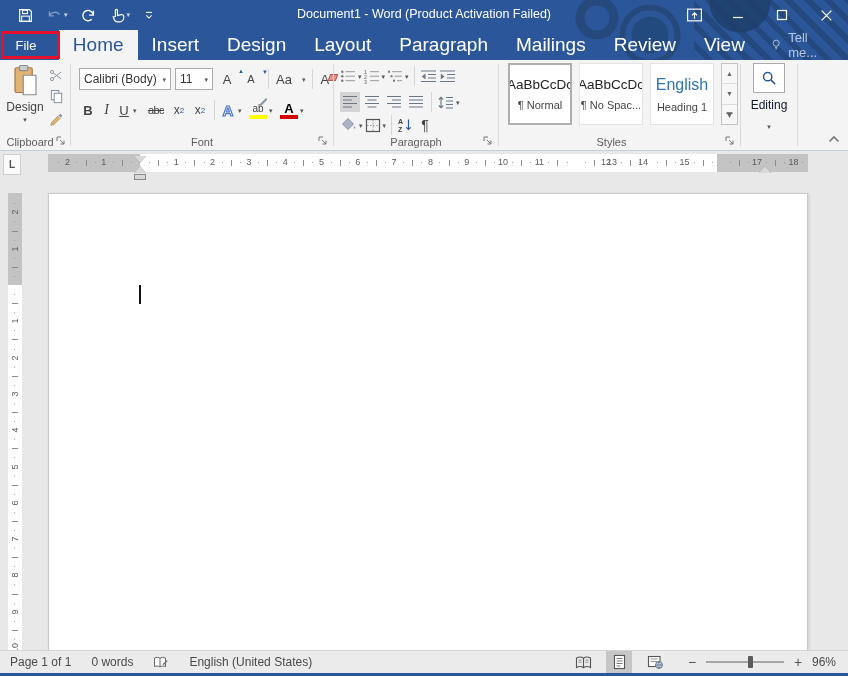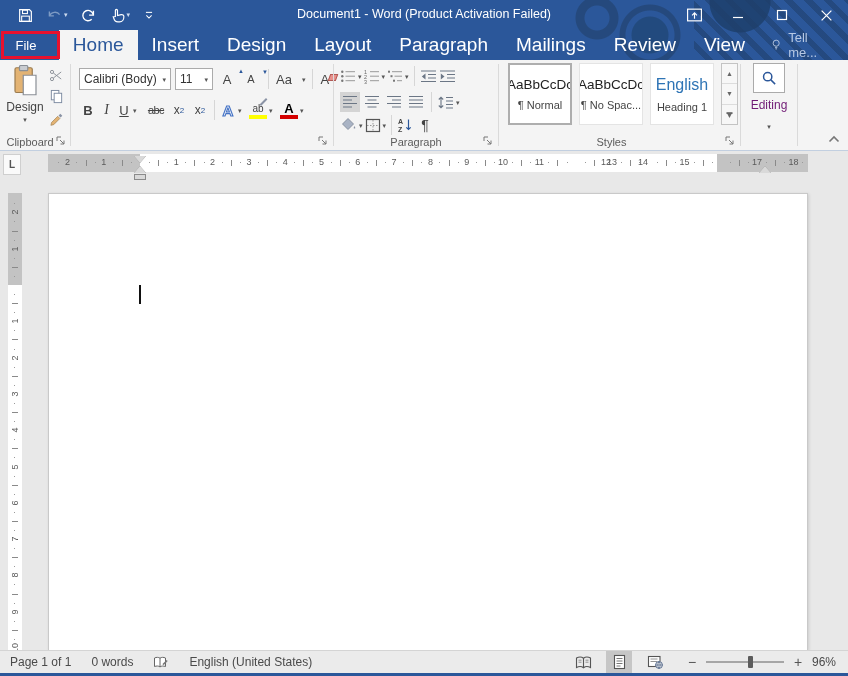--- a/index.html
+++ b/index.html
@@ -79,21 +79,21 @@
   .sc-preview { font-size:13.5px; color:#222; white-space:nowrap; }
   .sc-preview.heading { color:#2e74b5; font-size:16px; }
   .sc-name { font-size:11px; color:#444; margin-top:7px; white-space:nowrap; }
   .style-scroll { position:absolute; left:222px; top:3px; width:17px; height:62px; border:1px solid #c3c3c3; background:#f7f7f7;
     display:flex; flex-direction:column; }
   .ss-btn { flex:1; display:flex; align-items:center; justify-content:center; font-size:7px; color:#666; border-bottom:1px solid #dcdcdc; }
   .ss-btn:last-child { border-bottom:none; }
   
   .edit-box { position:absolute; left:12px; top:3px; width:32px; height:30px; background:#fff; border:1px solid #ababab;
     display:flex; align-items:center; justify-content:center; }
-  .edit-lbl { position:absolute; left:0; top:38px; width:56px; text-align:center; font-size:12px; color:#701a75; }
+  .edit-lbl { position:absolute; left:0; top:38px; width:56px; text-align:center; font-size:12px; color:#0f172a; }
   .edit-dd { position:absolute; left:0; top:55px; width:56px; text-align:center; }
   .collapse { position:absolute; right:6px; bottom:4px; width:16px; height:14px; display:flex; align-items:center; justify-content:center; }
   
   .workarea { position:absolute; left:0; top:151px; width:848px; height:499px; background:#e8e8e8; overflow:hidden; }
   .tabsel { position:absolute; left:3px; top:3px; width:18px; height:21px; background:#fafafa; border:1px solid #cfcfcf;
     font-size:10px; font-weight:bold; color:#555; display:flex; align-items:center; justify-content:center; }
   .hruler { position:absolute; left:48px; top:3px; width:760px; height:18px;
     background:linear-gradient(90deg,#c3c3c3 0 92px,#fff 92px 669px,#c3c3c3 669px 100%); }
   .vruler { position:absolute; left:8px; top:42px; width:14px; height:457px;
     background:linear-gradient(180deg,#c3c3c3 0 92px,#fff 92px 100%); }
@@ -328,20 +328,21 @@
           <span class="pen"></span>
           <span class="bar" style="background:#ffff00"></span>
         </div>
         <span class="dd" style="width:9px">▾</span>
         <div class="bar-btn">
           <span class="fc-a">A</span>
           <span class="bar" style="background:#d50000"></span>
         </div>
         <span class="dd" style="width:9px">▾</span>
       </div>
+      <div class="glabel"><span>Font</span></div>
       <div class="launcher" style="right:4px">
         <svg width="10" height="10" viewBox="0 0 10 10">
             <path d="M1 1v4M1 1h4" fill="none" stroke="#777" stroke-width="1"></path>
             <path d="M4 4l4 4M8 4.5V8H4.5" fill="none" stroke="#777" stroke-width="1"></path>
           </svg>
       </div>
     </div>
     <div class="gdiv" style="left:333px"></div>
 
     <div class="rgroup" style="left:334px;width:164px;">

